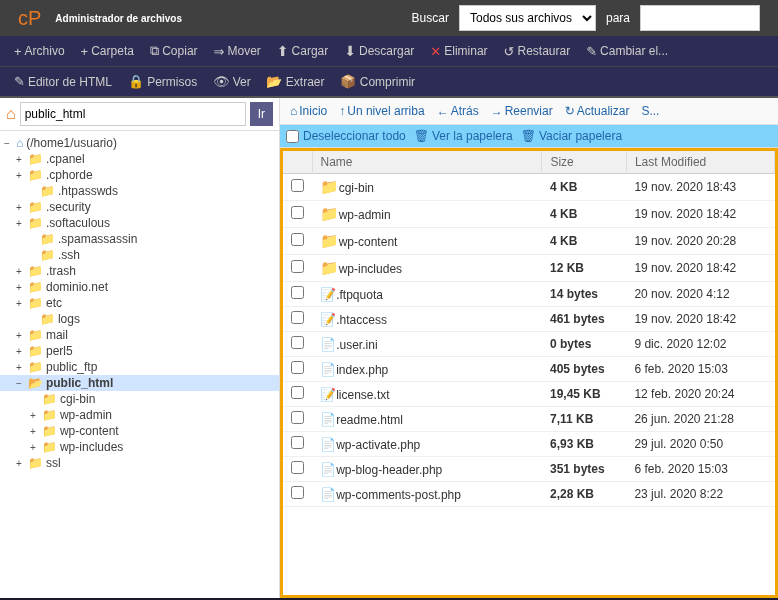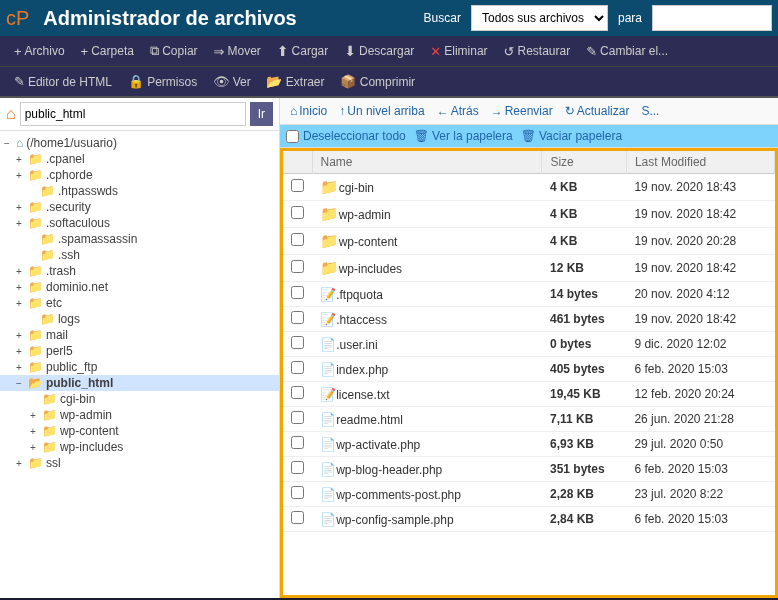--- a/index.html
+++ b/index.html
@@ -1,29 +1,29 @@
 <!DOCTYPE html>
 <html><head>
   <meta charset="utf-8">
   <style>
     * { box-sizing: border-box; margin: 0; padding: 0; }
     body { font-family: Arial, sans-serif; font-size: 12px; background: #1a1a2e; color: #333; }
 
     
     .header-bar {
-      background: #0c4a6e;
+      background: #404040;
       color: white;
       display: flex;
       align-items: center;
-      padding: 6px 6px;
+      padding: 6px 18px;
       gap: 10px;
       height: 36px;
     }
     .header-logo { font-size: 20px; color: #e87722; margin-right: 4px; }
-    .header-title { font-size: 20px; font-weight: bold; color: white; flex: 1; }
+    .header-title { font-size: 10px; font-weight: bold; color: white; flex: 1; }
     .header-search-label { color: white; font-size: 12px; }
     .header-search-select {
       padding: 3px 6px;
       font-size: 12px;
       border: 1px solid #ccc;
       background: white;
       height: 26px;
     }
     .header-search-para { color: white; font-size: 12px; }
     .header-search-input {
@@ -537,23 +537,17 @@
     <td class="col-name"><span class="file-cell">📄</span><span>wp-blog-header.php</span></td>
     <td class="col-size">351 bytes</td>
     <td class="col-date">6 feb. 2020 15:03</td>
   </tr>
             <tr>
     <td class="checkbox-col"><input type="checkbox" style=""></td>
     <td class="col-name"><span class="file-cell">📄</span><span>wp-comments-post.php</span></td>
     <td class="col-size">2,28 KB</td>
     <td class="col-date">23 jul. 2020 8:22</td>
   </tr>
-            <tr>
-    <td class="checkbox-col"><input type="checkbox" style=""></td>
-    <td class="col-name"><span class="file-cell">📄</span><span>wp-config-sample.php</span></td>
-    <td class="col-size">2,84 KB</td>
-    <td class="col-date">6 feb. 2020 15:03</td>
-  </tr>
           </tbody>
       </table>
     </div>
   </div>
 </div>
 
 </body></html>

